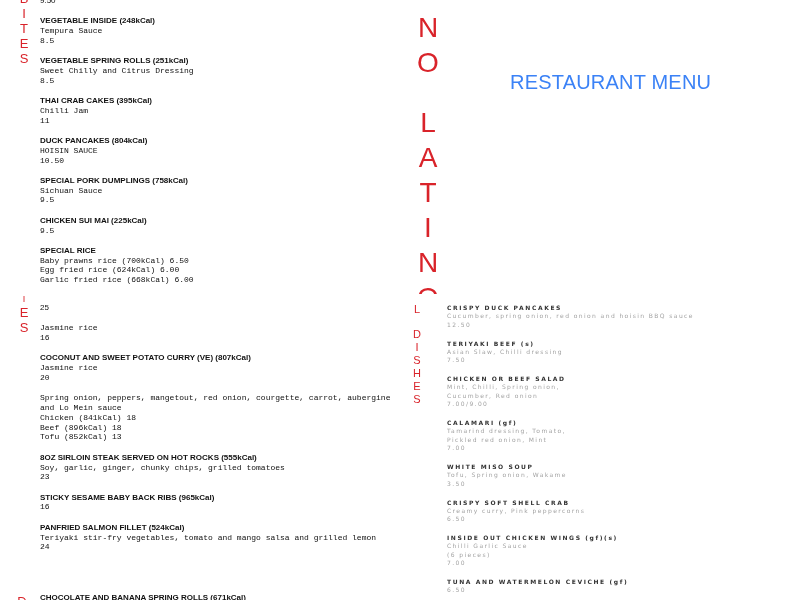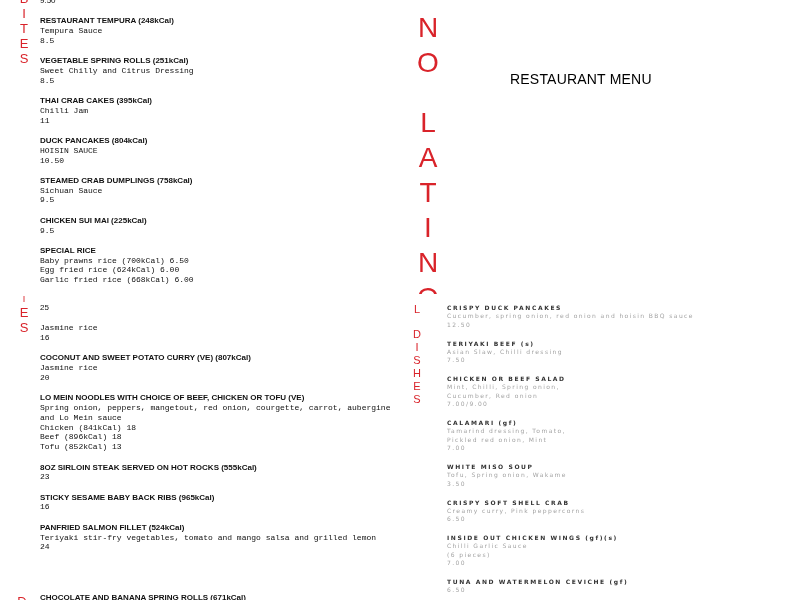--- a/index.html
+++ b/index.html
@@ -27,21 +27,21 @@
     .items-left .price-top { display: block; }
     .item { margin-bottom: 10.5px; }
     .item .name { font-weight: bold; display: block; }
     .item .desc, .item .price, .item .line { display: block; font-family: Liberation Mono, monospace; }
 
     .grp1 { top: -4px; }
     .grp2 { top: 303px; }
     .grp3 { top: 593px; }
 
     
-    .title { position: absolute; left: 110px; top: 71px; font-size: 14px; letter-spacing: 0.2px; color: #000000; font-family: "Liberation Sans", sans-serif; }
+    .title { position: absolute; left: 110px; top: 71px; font-size: 20px; letter-spacing: 0.2px; color: #3b82f6; font-family: "Liberation Sans", sans-serif; }
 
     
     .items-right { position: absolute; left: 47px; top: 303px; font-family: "DejaVu Sans", sans-serif; }
     .ritem { margin-bottom: 9.5px; }
     .ritem .rname { display: block; font-size: 6px; letter-spacing: 1.6px; font-weight: bold; color: #333; line-height: 9px; }
     .ritem .rdesc, .ritem .rprice { display: block; font-size: 6px; letter-spacing: 1.4px; color: #a3a3a3; line-height: 8.5px; }
   </style>
 </head>
 <body>
 
@@ -51,41 +51,41 @@
     <span>I</span>
     <span>T</span>
     <span>E</span>
     <span>S</span>
   </div>
 
   <div class="items-left grp1">
     <span class="price-top">9.50</span>
     <div style="height:10.5px"></div>
     <div class="item">
-      <span class="name">RESTAURANT TEMPURA (248kCal)</span>
+      <span class="name">VEGETABLE INSIDE (248kCal)</span>
       <span class="desc">Tempura Sauce</span>
       <span class="price">8.5</span>
     </div>
     <div class="item">
       <span class="name">VEGETABLE SPRING ROLLS (251kCal)</span>
       <span class="desc">Sweet Chilly and Citrus Dressing</span>
       <span class="price">8.5</span>
     </div>
     <div class="item">
       <span class="name">THAI CRAB CAKES (395kCal)</span>
       <span class="desc">Chilli Jam</span>
       <span class="price">11</span>
     </div>
     <div class="item">
       <span class="name">DUCK PANCAKES (804kCal)</span>
       <span class="desc">HOISIN SAUCE</span>
       <span class="price">10.50</span>
     </div>
     <div class="item">
-      <span class="name">STEAMED CRAB DUMPLINGS (758kCal)</span>
+      <span class="name">SPECIAL PORK DUMPLINGS (758kCal)</span>
       <span class="desc">Sichuan Sauce</span>
       <span class="price">9.5</span>
     </div>
     <div class="item">
       <span class="name">CHICKEN SUI MAI (225kCal)</span>
       <span class="price">9.5</span>
     </div>
     <div class="item">
       <span class="name">SPECIAL RICE</span>
       <span class="line">Baby prawns rice (700kCal) 6.50</span>
@@ -106,28 +106,28 @@
     <div class="item">
       <span class="desc">Jasmine rice</span>
       <span class="price">16</span>
     </div>
     <div class="item">
       <span class="name">COCONUT AND SWEET POTATO CURRY (VE) (807kCal)</span>
       <span class="desc">Jasmine rice</span>
       <span class="price">20</span>
     </div>
     <div class="item">
-      <span class="name">LO MEIN NOODLES WITH CHOICE OF BEEF, CHICKEN OR TOFU (VE)</span>
       <span class="desc">Spring onion, peppers, mangetout, red onion, courgette, carrot, aubergine and Lo Mein sauce</span>
       <span class="line">Chicken (841kCal) 18</span>
       <span class="line">Beef (896kCal) 18</span>
       <span class="line">Tofu (852kCal) 13</span>
     </div>
     <div class="item">
       <span class="name">8OZ SIRLOIN STEAK SERVED ON HOT ROCKS (555kCal)</span>
+      <span class="desc">Soy, garlic, ginger, chunky chips, grilled tomatoes</span>
       <span class="price">23</span>
     </div>
     <div class="item">
       <span class="name">STICKY SESAME BABY BACK RIBS (965kCal)</span>
       <span class="price">16</span>
     </div>
     <div class="item">
       <span class="name">PANFRIED SALMON FILLET (524kCal)</span>
       <span class="desc">Teriyaki stir-fry vegetables, tomato and mango salsa and grilled lemon</span>
       <span class="price">24</span>

